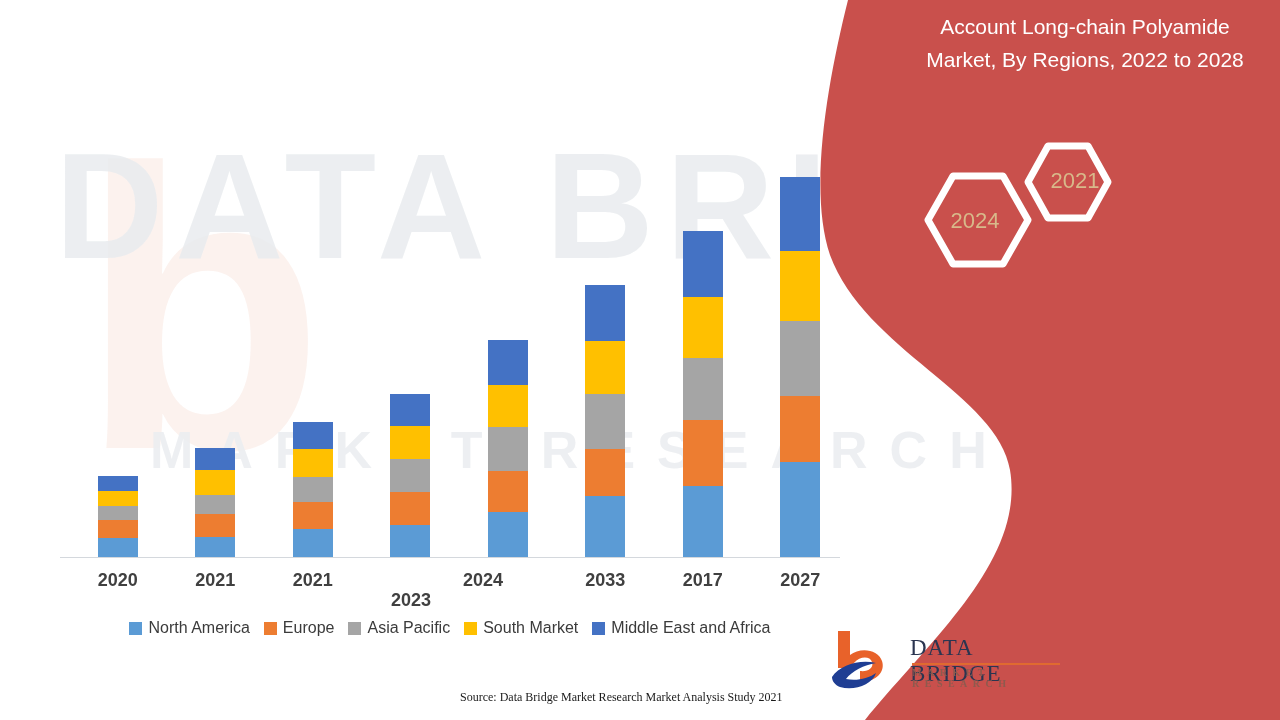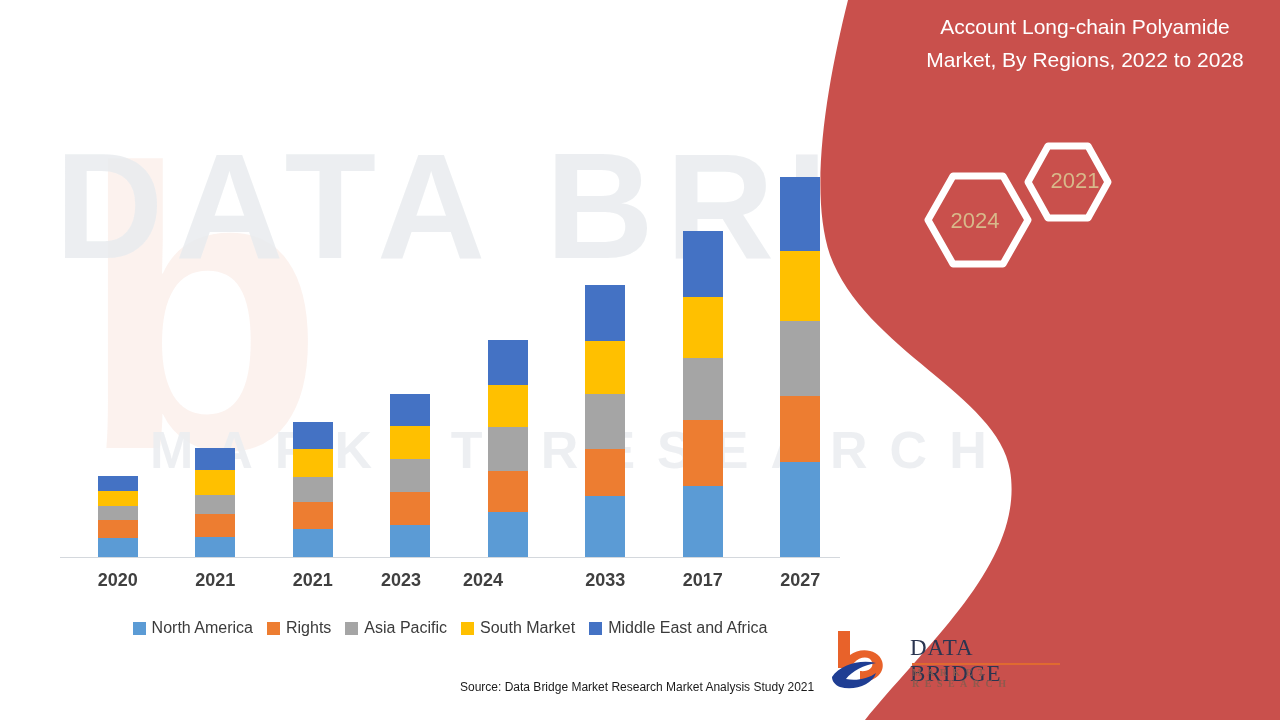--- a/index.html
+++ b/index.html
@@ -77,22 +77,22 @@
   
   .footer{
     position:absolute;left:0;top:680px;width:850px;height:30px;
   }
   .foot-left{
     position:absolute;left:30px;top:0;
     font-family:"Liberation Serif", serif;
     font-size:13px;color:#1a1a1a;font-weight:700;
   }
   .foot-right{
-    position:absolute;left:460px;top:0;
-    font-family:Liberation Sans, sans-serif;
+    position:absolute;left:460px;top:10px;
+    font-family:Liberation Serif, serif;
     font-size:12px;color:#1a1a1a;
   }
 
   
   .panel{
     position:absolute;right:0;top:0;width:470px;height:720px;
     overflow:hidden;
   }
   .panel svg{position:absolute;left:0;top:0;}
   .panel-inner{position:absolute;left:0;top:0;width:470px;height:720px;}
@@ -198,35 +198,35 @@
           <div class="seg" style="height: 75.295px; background: rgb(165, 165, 165);"></div>
           <div class="seg" style="height: 70.2075px; background: rgb(255, 192, 0);"></div>
           <div class="seg" style="height: 74.2775px; background: rgb(68, 114, 196);"></div>
         </div>
       </div>
   </div>
   <div class="xlabels" id="xlabels">
       <div class="xlabel" style="left: 27.75px;">2020</div>
       <div class="xlabel" style="left: 125.25px;">2021</div>
       <div class="xlabel" style="left: 222.75px;">2021</div>
-      <div class="xlabel" style="left: 311px;">2023</div>
+      <div class="xlabel" style="left: 321px; margin-top: 20px;">2023</div>
       <div class="xlabel" style="left: 393px;">2024</div>
       <div class="xlabel" style="left: 515.25px;">2033</div>
       <div class="xlabel" style="left: 612.75px;">2017</div>
       <div class="xlabel" style="left: 710.25px;">2027</div>
     </div>
 
   <div class="legend" id="legend">
       <div class="lg-item">
         <span class="lg-swatch" style="background: rgb(91, 155, 213);"></span>
         <span class="lg-text">North America</span>
       </div>
       <div class="lg-item">
         <span class="lg-swatch" style="background: rgb(237, 125, 49);"></span>
-        <span class="lg-text">Rights</span>
+        <span class="lg-text">Europe</span>
       </div>
       <div class="lg-item">
         <span class="lg-swatch" style="background: rgb(165, 165, 165);"></span>
         <span class="lg-text">Asia Pacific</span>
       </div>
       <div class="lg-item">
         <span class="lg-swatch" style="background: rgb(255, 192, 0);"></span>
         <span class="lg-text">South Market</span>
       </div>
       <div class="lg-item">

